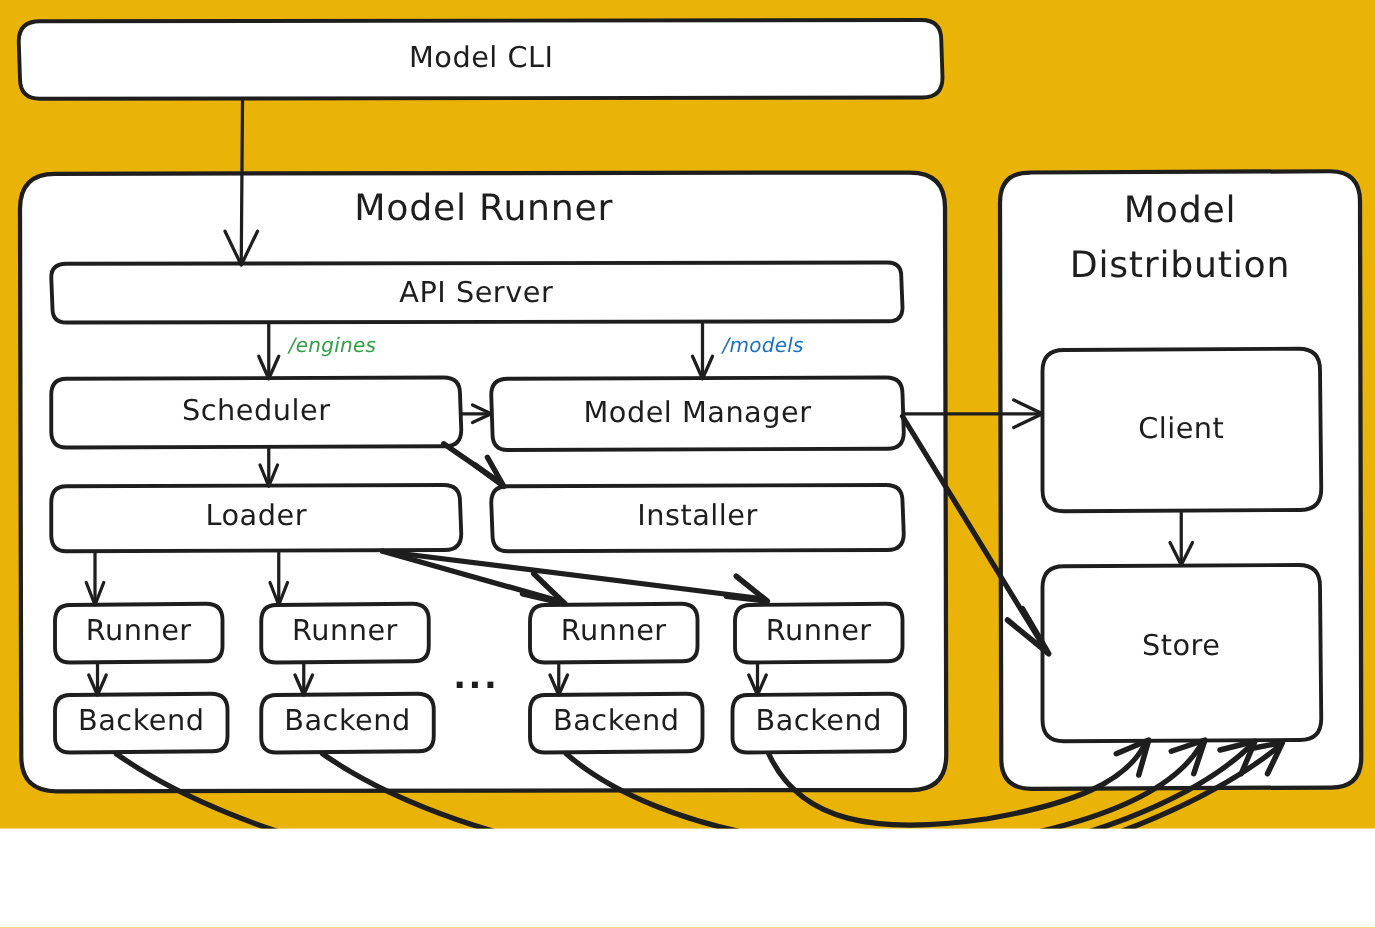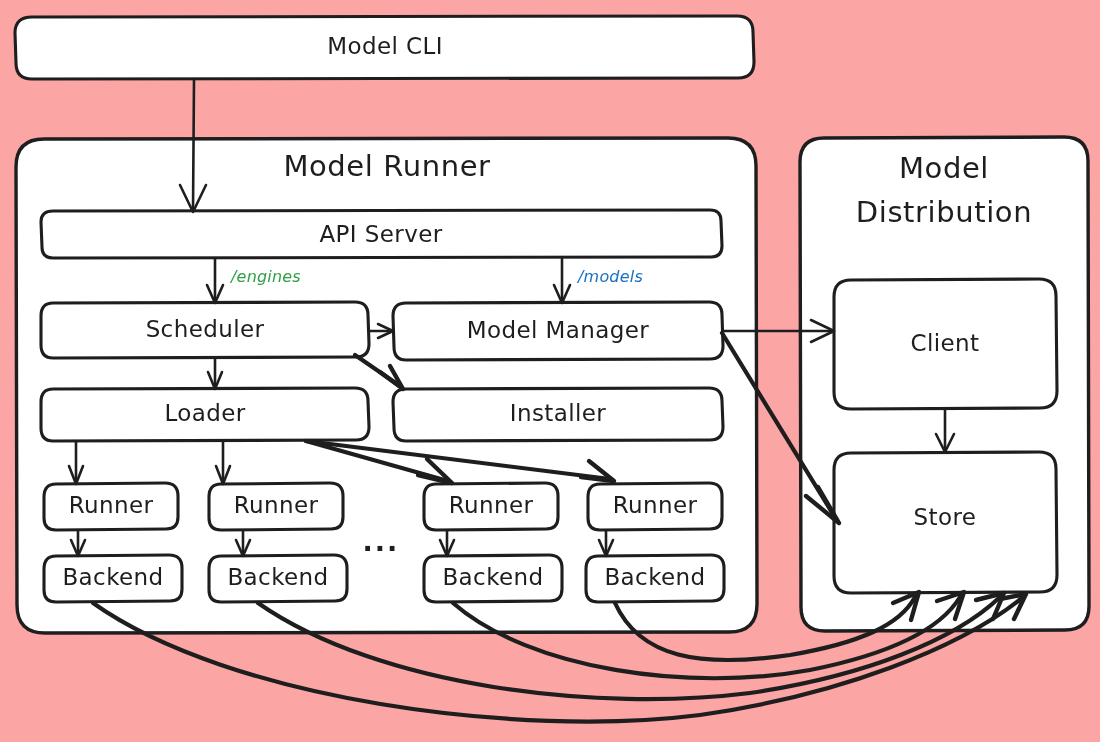--- a/index.html
+++ b/index.html
@@ -7,22 +7,22 @@
     margin: 0;
     padding: 0;
     background: #ffffff;
   }
   body {
     font-family: "DejaVu Sans", sans-serif;
   }
   #diagram-root {
     position: relative;
     width: 1100px;
-    height: 742px;
-    background: #fca5a5;
+    height: 663px;
+    background: #eab308;
     overflow: hidden;
   }
   svg#diagram-svg {
     display: block;
     width: 1100px;
     height: 742px;
   }
   .node-rect {
     fill: #ffffff;
     stroke: #1e1e1e;

